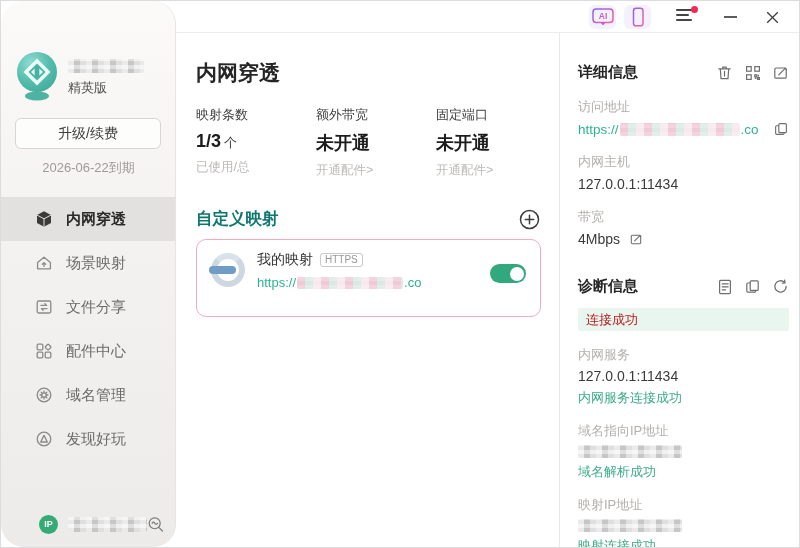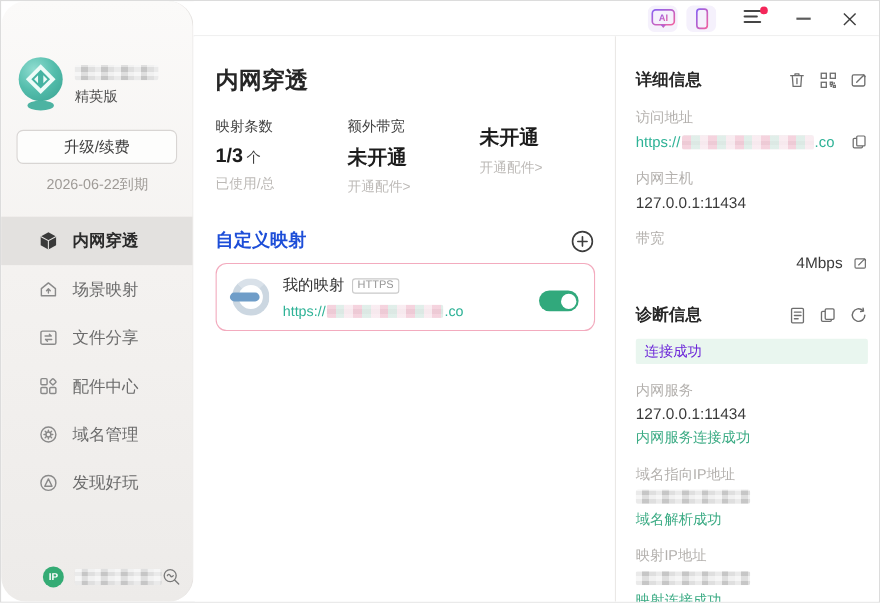--- a/index.html
+++ b/index.html
@@ -63,23 +63,23 @@
   .content { position:absolute; left:176px; top:32px; width:382px; bottom:0; background:#fff; }
   .page-title { margin:26px 0 0 19px; font-size:21px; font-weight:bold; color:#262626; }
   .stats { display:flex; margin:19px 0 0 19px; }
   .stat { width:118px; }
   .stat + .stat { margin-left:2px; }
   .stat-label { font-size:13px; color:#3f3f3f; }
   .stat-value { margin-top:7px; font-size:18px; font-weight:bold; color:#1c1c1c; }
   .stat-unit { font-size:13px; font-weight:normal; color:#3c3c3c; margin-left:3px; }
   .stat-sub { margin-top:7px; font-size:12.5px; color:#bcb9b6; }
   .section-head { margin:29px 19px 0 19px; display:flex; align-items:center; }
-  .section-title { font-size:16.5px; font-weight:bold; color:#1d4ed8; flex:1; }
+  .section-title { font-size:16.5px; font-weight:bold; color:#0f766e; flex:1; }
   .add-btn { width:21px; height:21px; cursor:pointer; color:#3d3d3d; }
-  .mapping-card { position:relative; margin:9px 12px 0 19px; width:345px; height:62px;
+  .mapping-card { position:relative; margin:9px 12px 0 19px; width:345px; height:78px;
     border:1px solid #f3abbe; border-radius:10px; background:#fff; }
   .browser-icon { position:absolute; left:14px; top:13px; width:34px; height:34px; border-radius:50%;
     border:6px solid #ccd7e1; border-top-color:#d9e1e9; }
   .browser-icon::after { content:""; position:absolute; left:-8px; top:7px; width:27px; height:8px;
     border-radius:4px; background:#6f9dc8; }
   .map-info { position:absolute; left:60px; top:11px; }
   .map-name-row { display:flex; align-items:center; }
   .map-name { font-size:14px; color:#333; }
   .proto-tag { margin-left:7px; font-size:10px; color:#979797; border:1px solid #c9c9c9;
     border-radius:3px; padding:1px 4px; line-height:1; }
@@ -96,24 +96,24 @@
   .panel-head { display:flex; align-items:center; margin-top:30px; }
   .panel-head.diag { margin-top:30px; }
   .panel-title { font-size:15px; font-weight:bold; color:#262626; flex:1; }
   .head-icons { display:flex; gap:11px; }
   .hicon { width:17px; height:17px; color:#6e6e6e; cursor:pointer; flex:none; }
   .field-label { margin-top:16px; font-size:13px; color:#b3b0ad; }
   .field-value { margin-top:5px; font-size:14px; color:#3a3a3a; }
   .url-row { margin-top:5px; display:flex; align-items:center; font-size:13.5px; color:#2eb296; }
   .url-row .blur-url { display:inline-block; width:120px; height:13px; margin:0 1px; }
   .url-row .hicon { margin-left:auto; width:16px; height:16px; }
-  .bw-row { margin-top:5px; display:flex; align-items:center; gap:9px; font-size:14px; color:#3a3a3a;justify-content:flex-end; }
+  .bw-row { margin-top:5px; display:flex; align-items:center; gap:9px; font-size:14px; color:#3a3a3a; }
   .bw-row .hicon { width:14px; height:14px; }
   .banner { margin-top:12px; height:23px; line-height:23px; padding-left:8px; border-radius:2px;
-    background:#e9f6ef; color:#6d28d9; font-size:13px; }
+    background:#e9f6ef; color:#b91c1c; font-size:13px; }
   .diag-item { margin-top:15px; }
   .diag-label { font-size:13px; color:#b3b0ad; }
   .diag-value { margin-top:4px; font-size:14px; color:#3a3a3a; }
   .diag-blur { margin-top:5px; width:104px; height:13px; }
   .diag-result { margin-top:5px; font-size:13px; color:#3bab84; }
   svg { display:block; }
 </style>
 </head>
 <body>
 
@@ -250,20 +250,21 @@
         <div class="stat-label">映射条数</div>
         <div class="stat-value"><span>1/3</span><span class="stat-unit">个</span></div>
         <div class="stat-sub">已使用/总</div>
       </div>
       <div class="stat">
         <div class="stat-label">额外带宽</div>
         <div class="stat-value">未开通</div>
         <div class="stat-sub">开通配件&gt;</div>
       </div>
       <div class="stat">
+        <div class="stat-label">固定端口</div>
         <div class="stat-value">未开通</div>
         <div class="stat-sub">开通配件&gt;</div>
       </div>
     </div>
 
     <div class="section-head">
       <span class="section-title">自定义映射</span>
       <svg class="add-btn" viewBox="0 0 21 21" fill="none" stroke="currentColor" stroke-width="1.5" stroke-linecap="round">
         <circle cx="10.5" cy="10.5" r="9"></circle>
         <path d="M10.5 6.3v8.4M6.3 10.5h8.4"></path>

